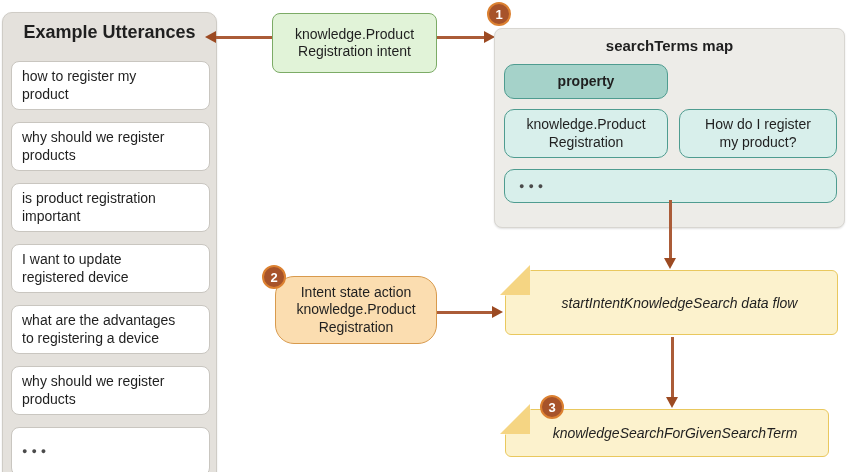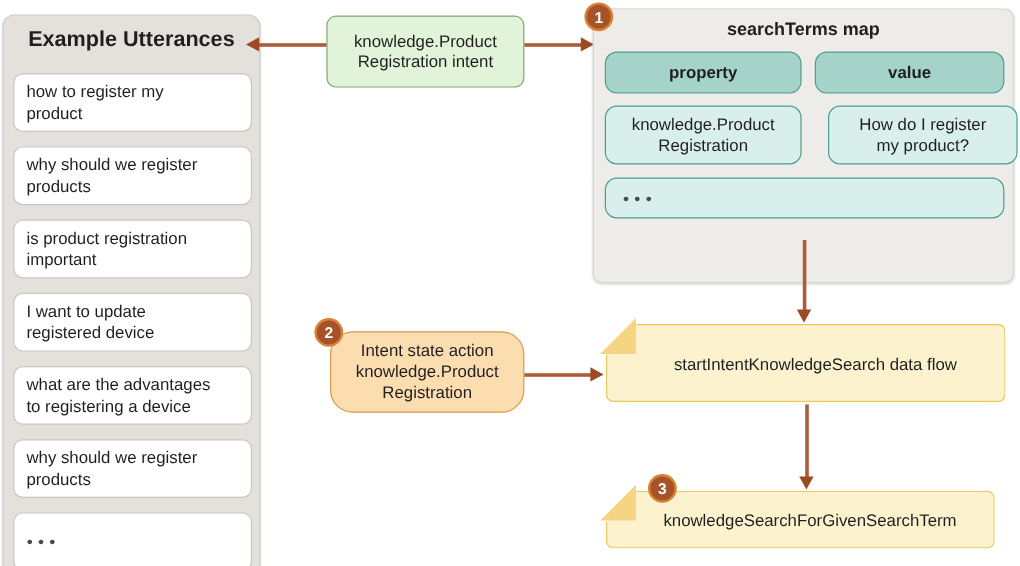--- a/index.html
+++ b/index.html
@@ -29,46 +29,46 @@
 
   
   .box{position:absolute; display:flex; align-items:center; justify-content:center;
     text-align:center; font-size:14px; line-height:1.22; white-space:pre-line;}
   .intent-box{left:272px; top:13px; width:165px; height:60px; background:var(--green-fill);
     border:1.5px solid var(--green-border); border-radius:8px;}
   .action-box{left:275px; top:276px; width:162px; height:68px; background:var(--orange-fill);
     border:1.5px solid var(--orange-border); border-radius:19px;}
 
   
-  .map-panel{position:absolute; left:494px; top:7px; width:351px; height:229px;
+  .map-panel{position:absolute; left:494px; top:28px; width:351px; height:200px;
     background:var(--map-panel); border:1px solid var(--map-border); border-radius:8px;
     box-shadow:0 1px 2px rgba(0,0,0,.12);}
   .map-title{text-align:center; font-weight:bold; font-size:15px; padding-top:8px;}
   .cell{position:absolute; display:flex; align-items:center; justify-content:center;
     text-align:center; font-size:14px; line-height:1.22; border:1.5px solid var(--teal-border);
     border-radius:10px; white-space:pre-line;}
   .cell.hdr{background:var(--teal-fill); font-weight:bold;}
   .cell.val{background:var(--teal-light);}
   .c-prop{left:9px; top:35px; width:164px; height:35px;}
   .c-value{left:184px; top:35px; width:158px; height:35px;}
   .c-row1{left:9px; top:80px; width:164px; height:49px;}
-  .c-row2{left:184px; top:80px; width:158px; height:49px;margin-left:11px;}
+  .c-row2{left:184px; top:80px; width:158px; height:49px;}
   .c-ellipsis{left:9px; top:140px; width:333px; height:34px; justify-content:flex-start; padding-left:14px;}
 
   .dots{font-size:9px; letter-spacing:4px; color:var(--dots); line-height:1;}
 
   
   .note{position:absolute;}
   .note-flap{position:absolute; left:-5px; top:-5px; width:30px; height:30px;
     background:var(--note-flap); clip-path:polygon(100% 0, 100% 100%, 0 100%); z-index:2;}
   .note-body{position:absolute; inset:0; background:var(--note-fill);
     border:1.5px solid var(--note-border); border-radius:6px;
     clip-path:polygon(26px 0, 100% 0, 100% 100%, 0 100%, 0 26px);
     display:flex; align-items:center; justify-content:center; font-size:14px; z-index:1;
-    padding-left:16px;}
+    padding-left:16px;font-style:italic;}
   .note1{left:505px; top:270px; width:333px; height:65px;}
   .note2{left:505px; top:409px; width:324px; height:48px;}
 
   
   .hline{position:absolute; height:3px; background:var(--arrow);}
   .vline{position:absolute; width:3px; background:var(--arrow);}
   .head{position:absolute; width:0; height:0;}
   .head.right{border-top:6px solid transparent; border-bottom:6px solid transparent; border-left:11px solid var(--arrow-head);}
   .head.left{border-top:6px solid transparent; border-bottom:6px solid transparent; border-right:11px solid var(--arrow-head);}
   .head.down{border-left:6px solid transparent; border-right:6px solid transparent; border-top:11px solid var(--arrow-head);}
@@ -109,21 +109,20 @@
 
   <div class="hline" style="left:215px; top:36px; width:57px;"></div>
   <div class="head left" style="left:205px; top:31px;"></div>
 
   <div class="hline" style="left:437px; top:36px; width:48px;"></div>
   <div class="head right" style="left:484px; top:31px;"></div>
 
   <div class="map-panel">
     <div class="map-title">searchTerms map</div>
     <div class="cell hdr c-prop">property</div>
-    <div class="cell hdr c-value">value</div>
     <div class="cell val c-row1">knowledge.Product
 Registration</div>
     <div class="cell val c-row2">How do I register
 my product?</div>
     <div class="cell val c-ellipsis">
       <span class="dots">●●●</span>
     </div>
   </div>
 
   <div class="badge" style="left:487px; top:2px;">1</div>

